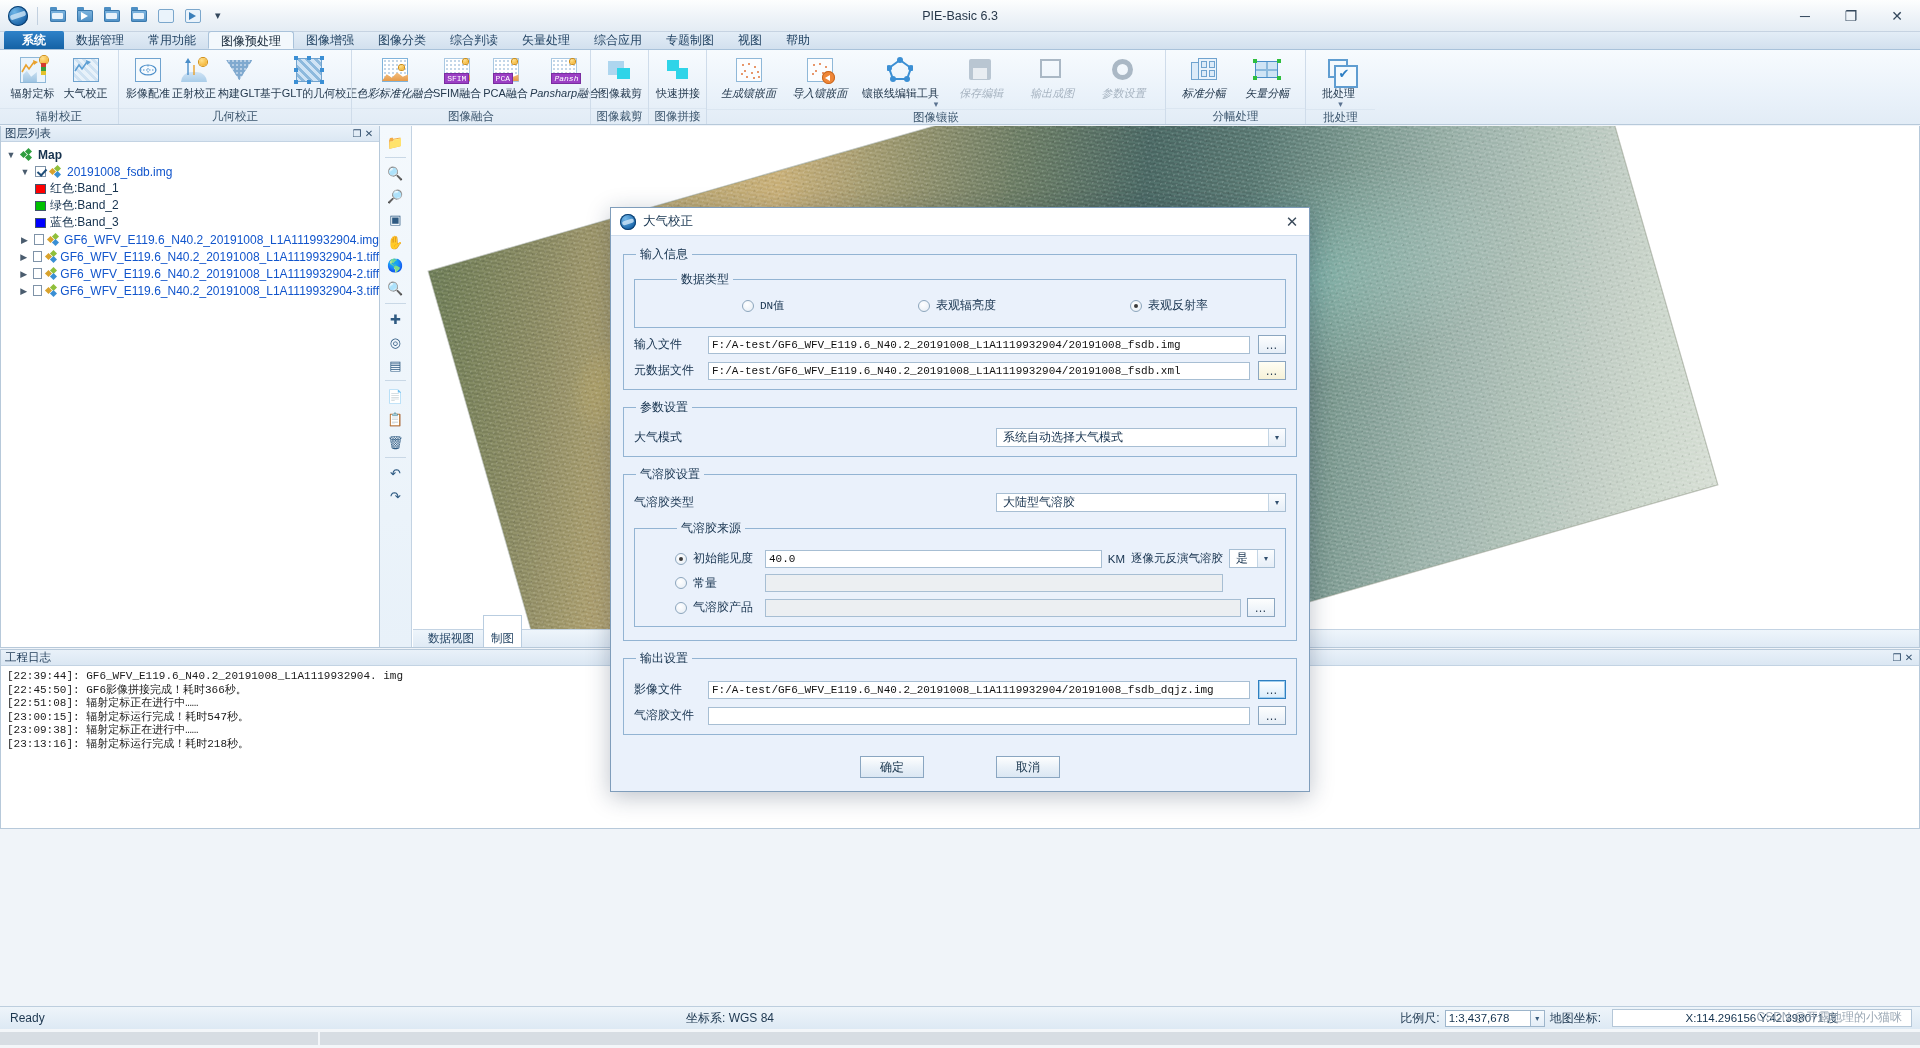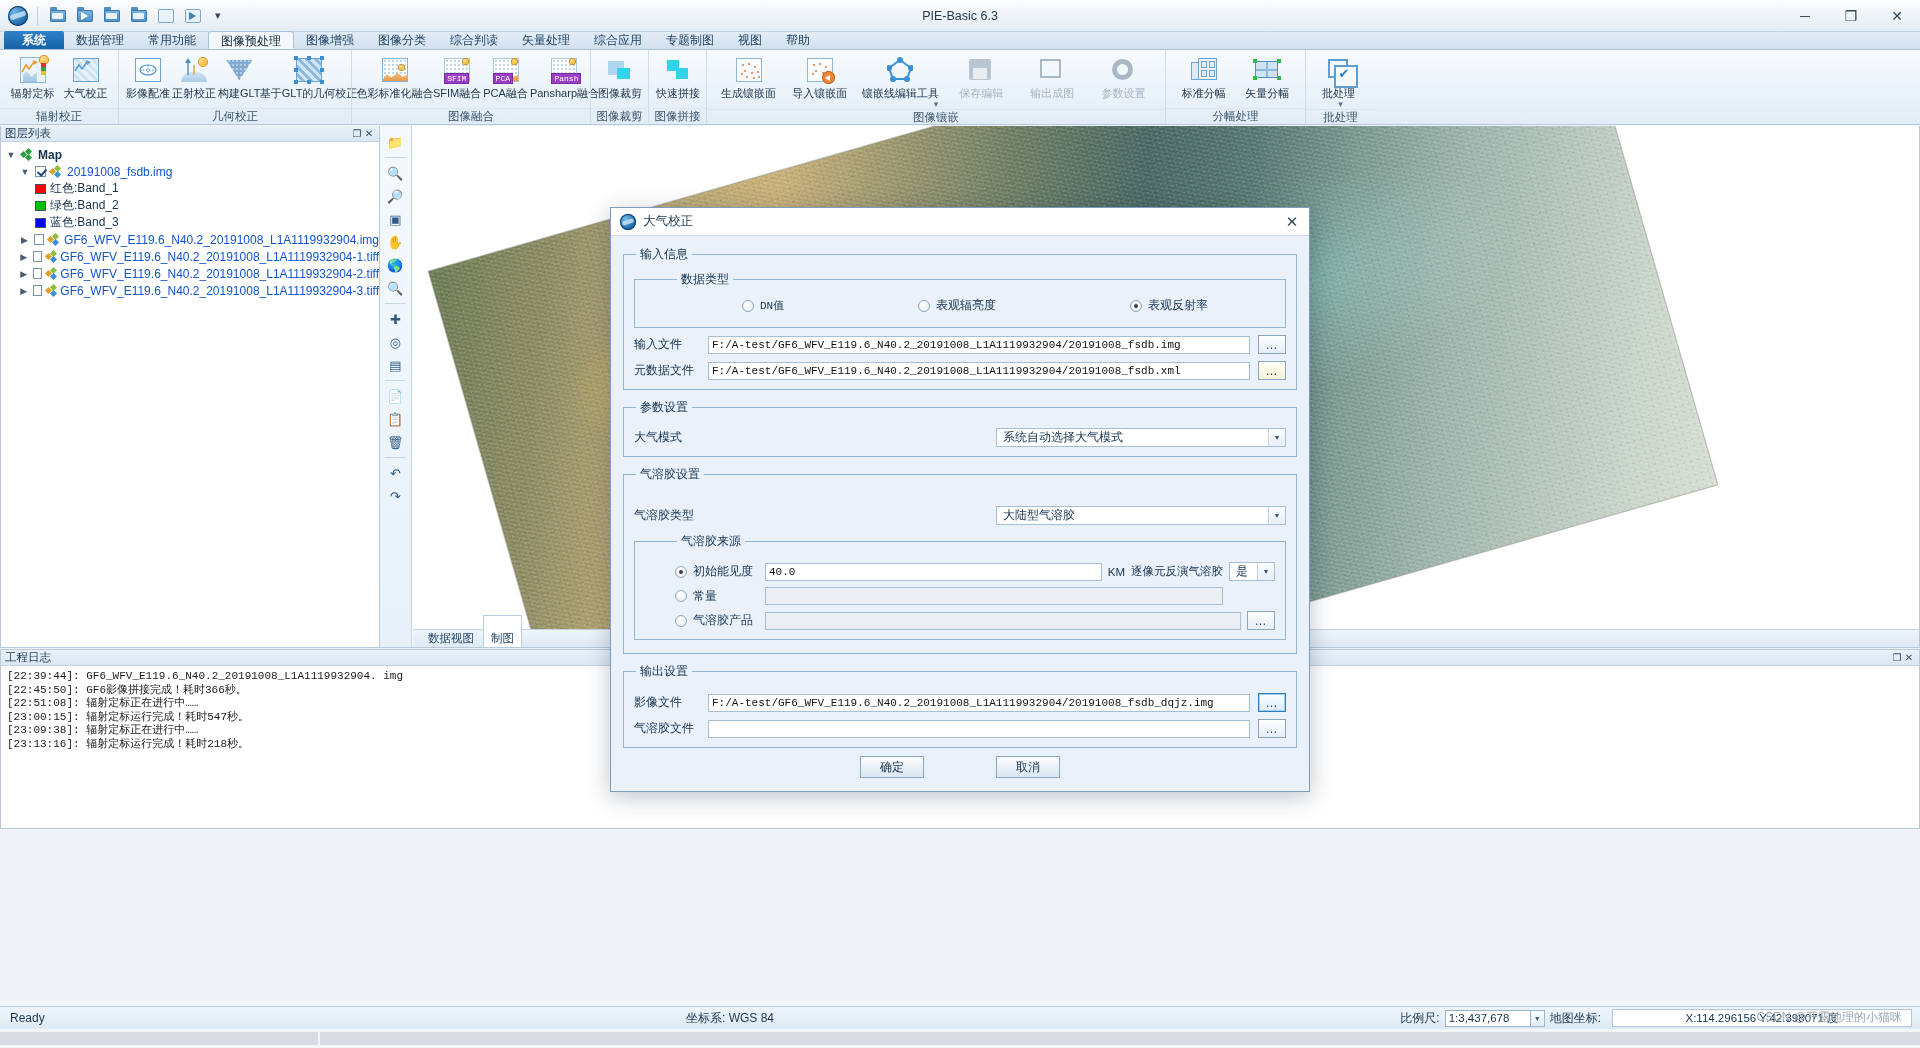--- a/index.html
+++ b/index.html
@@ -101,21 +101,21 @@
   .rgroup + .rgroup { border-left:1px solid #cfdcea; }
   .ritems { display:flex; align-items:flex-start; flex:1; padding: 4px 6px 0; gap:0px; }
   .rlabel {
     height:16px; line-height:14px; text-align:center; font-size:11.5px; color:#3b556d;
     border-top:1px solid #dbe6f1;
   }
   .ritem {
     width:53px; display:flex; flex-direction:column; align-items:center; gap:3px;
     padding: 2px 1px; border-radius:3px; cursor:pointer;
   }
-  .ritem.wide { width: 74px; }
+  .ritem.wide { width: 74px; font-style: italic; }
   .ritem.xwide { width: 94px; }
   .ritem .ico { width:30px; height:28px; position:relative; }
   .ritem .cap { font-size:11px; color:#23384d; text-align:center; line-height:12px; white-space:nowrap;}
   .ritem.disabled .cap { color:#a6b3c0; }
   .ritem.disabled { cursor:default; }
   .grpcaret { text-align:center; font-size:9px; color:#5a7290; height:9px; line-height:7px;}
 
   
   .ic-chart { position:absolute; inset:1px 2px; background:#eaf4fc; border:1px solid #8fb8d8; }
   .ic-chart::before{
@@ -894,21 +894,21 @@
           <span class="combo" style="width:290px">
             <span class="val">系统自动选择大气模式</span>
             <span class="cv">▾</span>
           </span>
         </div>
       </fieldset>
 
       <fieldset class="gb">
         <legend>气溶胶设置</legend>
 
-        <div class="frow" style="margin-top:17px">
+        <div class="frow" style="margin-top:4px">
           <span class="flabel">气溶胶类型</span>
           <span style="flex:1"></span>
           <span class="combo" style="width:290px">
             <span class="val">大陆型气溶胶</span>
             <span class="cv">▾</span>
           </span>
         </div>
 
         <fieldset class="gb inner" style="margin-top:8px">
           <legend>气溶胶来源</legend>

